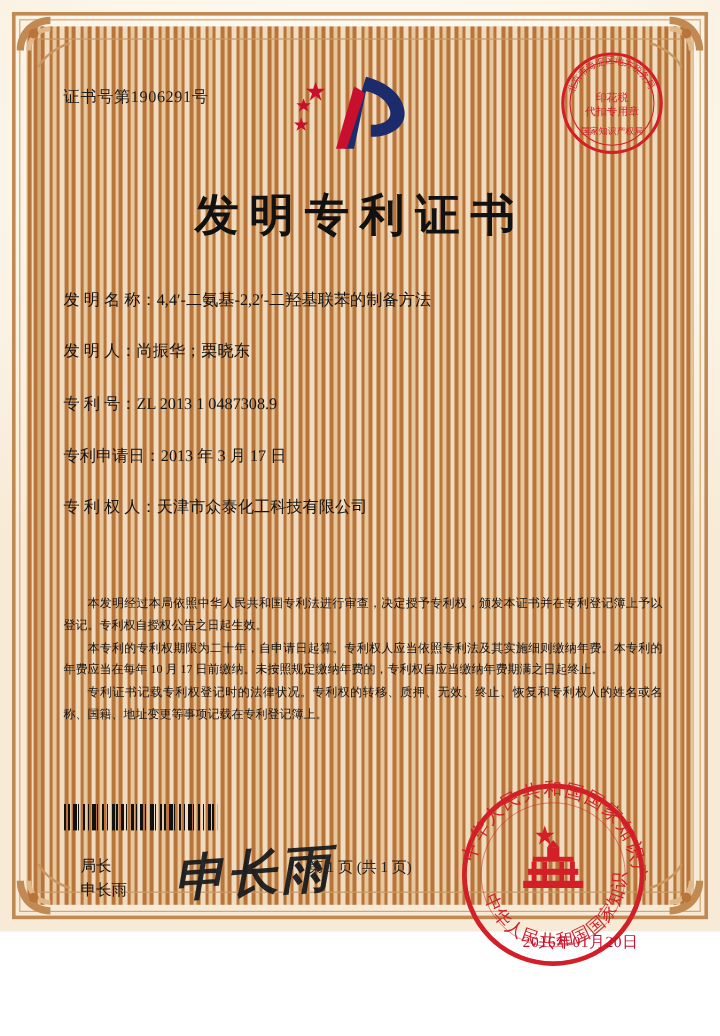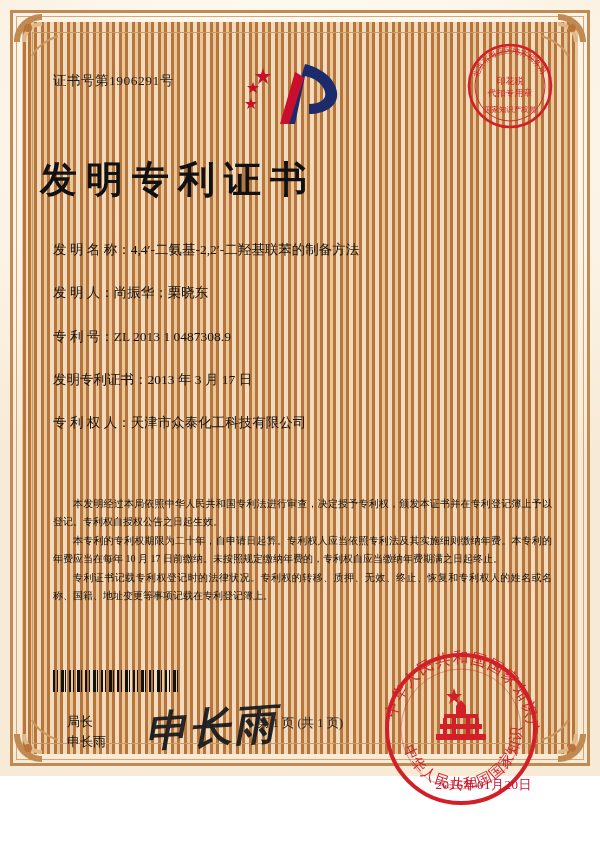--- a/index.html
+++ b/index.html
@@ -95,20 +95,21 @@
     right: 4px;
     top: 0px;
     width: 92px;
     height: 92px;
   }
 
   .title {
     position: absolute;
     left: 0; right: 0;
     top: 115px;
+    text-align: center;
     font-size: 37px;
     font-weight: bold;
     letter-spacing: 9px;
     color: #111;
     font-family: "DejaVu Serif", "Liberation Serif", serif;
   }
 
   .fields {
     position: absolute;
     left: 13px;
@@ -290,21 +291,21 @@
       <div class="field">
         <span class="lbl">发 明 名 称：</span><span class="val">4,4′-二氨基-2,2′-二羟基联苯的制备方法</span>
       </div>
       <div class="field">
         <span class="lbl">发 明 人：</span><span class="val">尚振华；栗晓东</span>
       </div>
       <div class="field">
         <span class="lbl">专 利 号：</span><span class="val">ZL 2013 1 0487308.9</span>
       </div>
       <div class="field">
-        <span class="lbl">发明专利证书：</span><span class="val">2013 年 3 月 17 日</span>
+        <span class="lbl">专利申请日：</span><span class="val">2013 年 3 月 17 日</span>
       </div>
       <div class="field">
         <span class="lbl">专 利 权 人：</span><span class="val">天津市众泰化工科技有限公司</span>
       </div>
     </div>
 
     <div class="paras">
       <div class="para">本发明经过本局依照中华人民共和国专利法进行审查，决定授予专利权，颁发本证书并在专利登记簿上予以登记。专利权自授权公告之日起生效。</div>
       <div class="para">本专利的专利权期限为二十年，自申请日起算。专利权人应当依照专利法及其实施细则缴纳年费。本专利的年费应当在每年 10 月 17 日前缴纳。未按照规定缴纳年费的，专利权自应当缴纳年费期满之日起终止。</div>
       <div class="para">专利证书记载专利权登记时的法律状况。专利权的转移、质押、无效、终止、恢复和专利权人的姓名或名称、国籍、地址变更等事项记载在专利登记簿上。</div>

